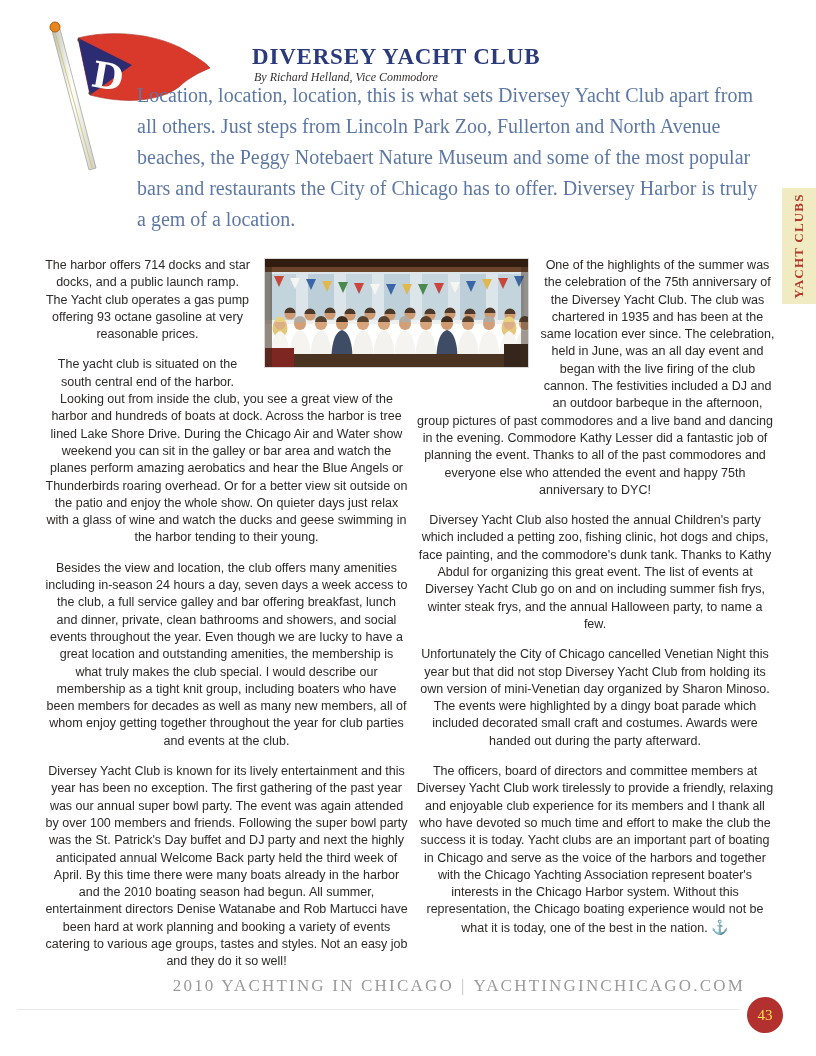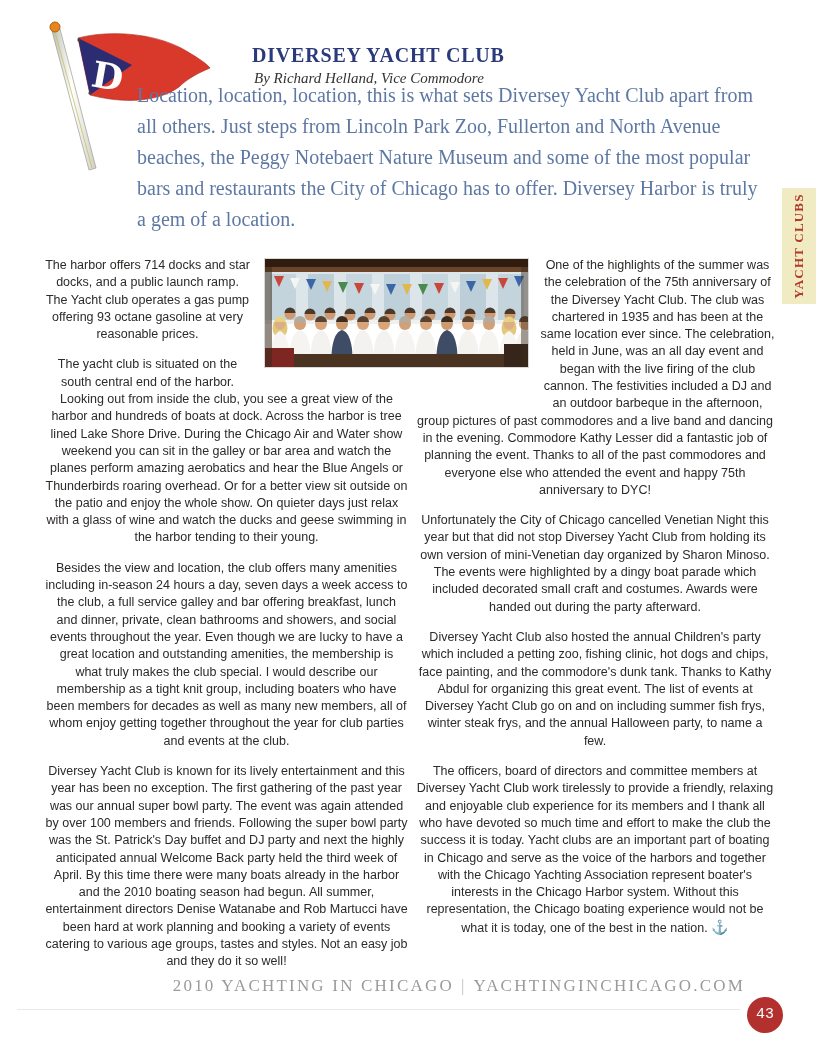--- a/index.html
+++ b/index.html
@@ -6,26 +6,26 @@
   .page{
     position:relative;width:816px;height:1056px;margin:0 auto;
     background:#ffffff;overflow:hidden;
     font-family:"Liberation Sans",sans-serif;color:#2d2a28;
   }
   
   .burgee{position:absolute;left:28px;top:16px;width:195px;height:170px;}
   .page-title{
     position:absolute;left:252px;top:44px;margin:0;
     font-family:"Liberation Serif",serif;font-weight:bold;
-    font-size:20px;letter-spacing:.8px;color:#2a3a7a;
+    font-size:23px;letter-spacing:.8px;color:#2a3a7a;
   }
   .byline{
     position:absolute;left:254px;top:70px;margin:0;
     font-family:"Liberation Serif",serif;font-style:italic;
-    font-size:15px;color:#35322f;
+    font-size:12px;color:#35322f;
   }
   .intro{
     position:absolute;left:137px;top:80px;width:632px;margin:0;
     font-family:"Liberation Serif",serif;
     font-size:20px;line-height:31px;color:#5e78a4;
   }
   
   .side-tab{
     position:absolute;right:0;top:188px;width:34px;height:116px;
     background:#f0ebc3;display:flex;align-items:center;justify-content:center;
@@ -47,22 +47,22 @@
   
   .footer-rule{position:absolute;left:17px;top:1009px;width:723px;height:1px;background:#e9e9e9;}
   .footer-text{
     position:absolute;top:976px;right:71px;
     font-family:"Liberation Serif",serif;font-size:17px;
     letter-spacing:2.2px;color:#9a9a9a;white-space:nowrap;
   }
   .footer-text .sep{color:#c0c0c0;padding:0 7px;}
   .page-badge{
     position:absolute;left:747px;top:997px;width:36px;height:36px;border-radius:50%;
-    background:#b2302e;color:#ffffff;text-align:center;line-height:36px;
-    font-family:Liberation Mono, monospace;font-size:15px;
+    background:#b2302e;color:#fde047;text-align:center;line-height:36px;
+    font-family:Liberation Serif, serif;font-size:15px;
   }
 </style>
 </head>
 <body>
 
 <div class="page">
 
   <figure class="burgee" style="margin:0">
     <svg width="195" height="170" viewBox="0 0 195 170">
       <defs>
@@ -101,22 +101,22 @@
     <div class="wrap-spacer-left"></div>
     <p>The harbor offers 714 docks and star docks, and a public launch ramp. The Yacht club operates a gas pump offering 93 octane gasoline at very reasonable prices.</p>
     <p>The yacht club is situated on the south central end of the harbor. Looking out from inside the club, you see a great view of the harbor and hundreds of boats at dock. Across the harbor is tree lined Lake Shore Drive. During the Chicago Air and Water show weekend you can sit in the galley or bar area and watch the planes perform amazing aerobatics and hear the Blue Angels or Thunderbirds roaring overhead. Or for a better view sit outside on the patio and enjoy the whole show. On quieter days just relax with a glass of wine and watch the ducks and geese swimming in the harbor tending to their young.</p>
     <p>Besides the view and location, the club offers many amenities including in-season 24 hours a day, seven days a week access to the club, a full service galley and bar offering breakfast, lunch and dinner, private, clean bathrooms and showers, and social events throughout the year. Even though we are lucky to have a great location and outstanding amenities, the membership is what truly makes the club special. I would describe our membership as a tight knit group, including boaters who have been members for decades as well as many new members, all of whom enjoy getting together throughout the year for club parties and events at the club.</p>
     <p>Diversey Yacht Club is known for its lively entertainment and this year has been no exception. The first gathering of the past year was our annual super bowl party.  The event was again attended by over 100 members and friends. Following the super bowl party was the St. Patrick's Day buffet and DJ party and next the highly anticipated annual Welcome Back party held the third week of April. By this time there were many boats already in the harbor and the 2010 boating season had begun. All summer, entertainment directors Denise Watanabe and Rob Martucci have been hard at work planning and booking a variety of events catering to various age groups, tastes and styles. Not an easy job and they do it so well!</p>
   </div>
 
   <div class="col col-right">
     <div class="wrap-spacer-right"></div>
     <p>One of the highlights of the summer was the celebration of the 75th anniversary of the Diversey Yacht Club. The club was chartered in 1935 and has been at the same location ever since. The celebration, held in June, was an all day event and began with the live firing of the club cannon. The festivities included a DJ and an outdoor barbeque in the afternoon, group pictures of past commodores and a live band and dancing in the evening. Commodore Kathy Lesser did a fantastic job of planning the event. Thanks to all of the past commodores and everyone else who attended the event and happy 75th anniversary to DYC!</p>
+    <p>Diversey Yacht Club also hosted the annual Children's party which included a petting zoo, fishing clinic, hot dogs and chips, face painting, and the commodore's dunk tank. Thanks to Kathy Abdul for organizing this great event. The list of events at Diversey Yacht Club go on and on including summer fish frys, winter steak frys, and the annual Halloween party, to name a few.</p>
     <p>Unfortunately the City of Chicago cancelled Venetian Night this year but that did not stop Diversey Yacht Club from holding its own version of mini-Venetian day organized by Sharon Minoso. The events were highlighted by a dingy boat parade which included decorated small craft and costumes. Awards were handed out during the party afterward.</p>
-    <p>Diversey Yacht Club also hosted the annual Children's party which included a petting zoo, fishing clinic, hot dogs and chips, face painting, and the commodore's dunk tank. Thanks to Kathy Abdul for organizing this great event. The list of events at Diversey Yacht Club go on and on including summer fish frys, winter steak frys, and the annual Halloween party, to name a few.</p>
     <p><span>The officers, board of directors and committee members at Diversey Yacht Club work tirelessly to provide a friendly, relaxing and enjoyable club experience for its members and I thank all who have devoted so much time and effort to make the club the success it is today. Yacht clubs are an important part of boating in Chicago and serve as the voice of the harbors and together with the Chicago Yachting Association represent boater's interests in the Chicago Harbor system. Without this representation, the Chicago boating experience would not be what it is today, one of the best in the nation.</span>
       <span class="anchor-mark">⚓</span></p>
   </div>
 
   <figure class="photo" role="img" style="margin:0" aria-label="Group of Diversey Yacht Club members in white uniforms gathered inside the clubhouse beneath strings of pennant flags">
     <svg width="265" height="110" viewBox="0 0 265 110">
       <defs>
         <g id="pw">
             <circle cx="0" cy="-44" r="6" fill="#d7a47c"></circle>
             <path d="M-6,-46 a6,6 0 0 1 12,0 z" fill="#57422f"></path>

